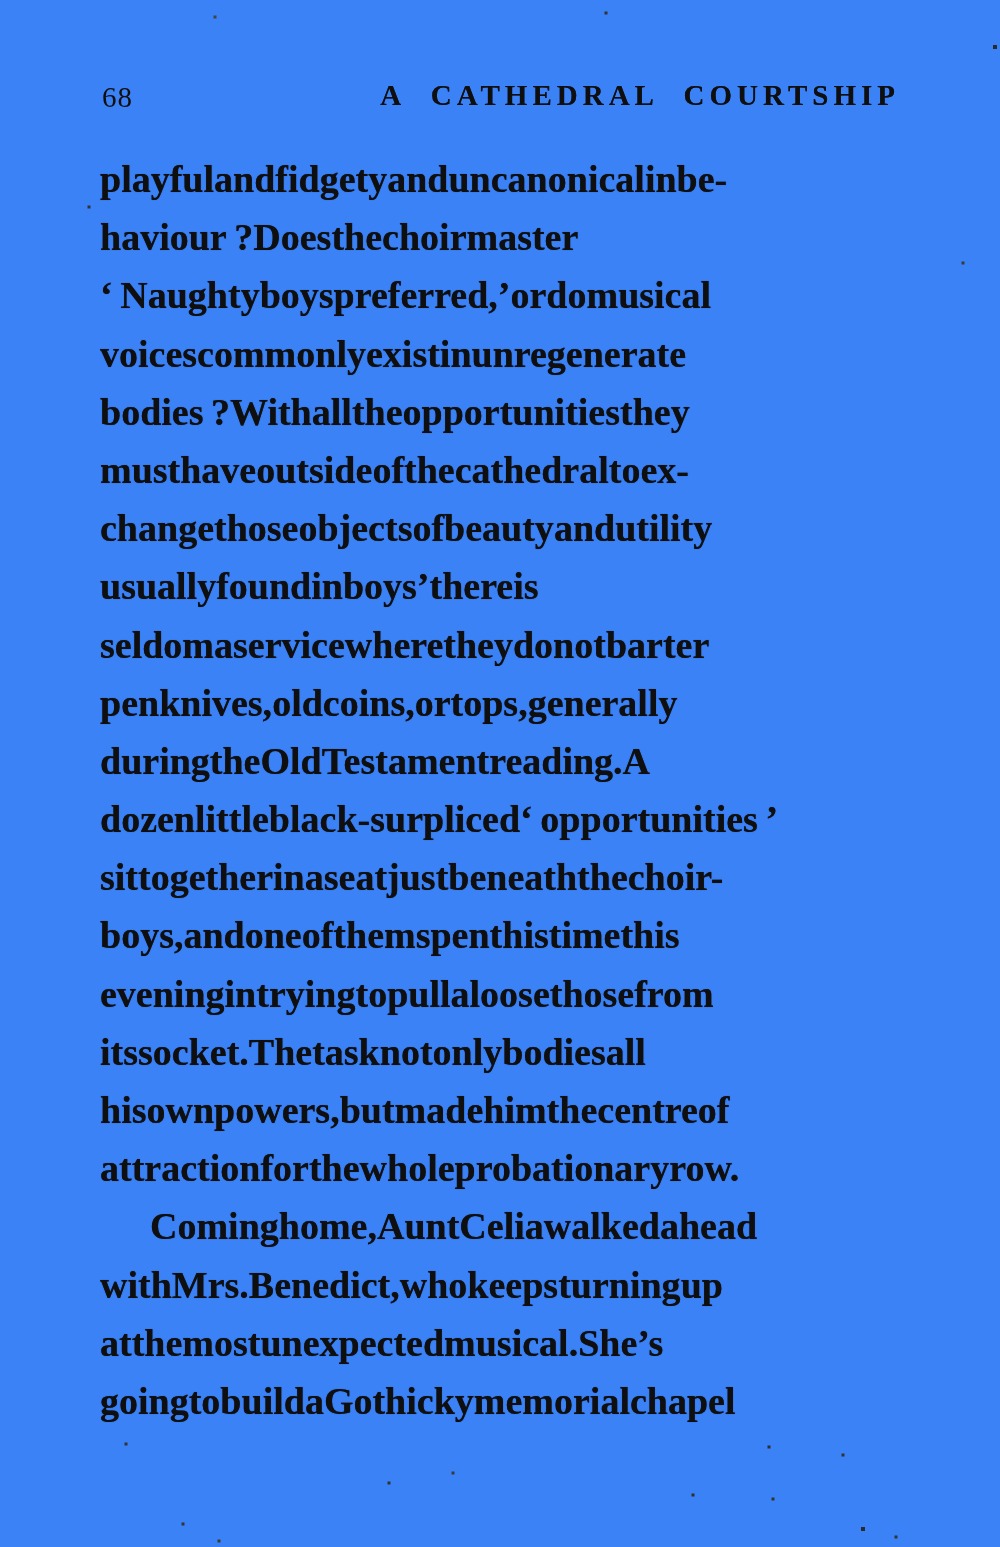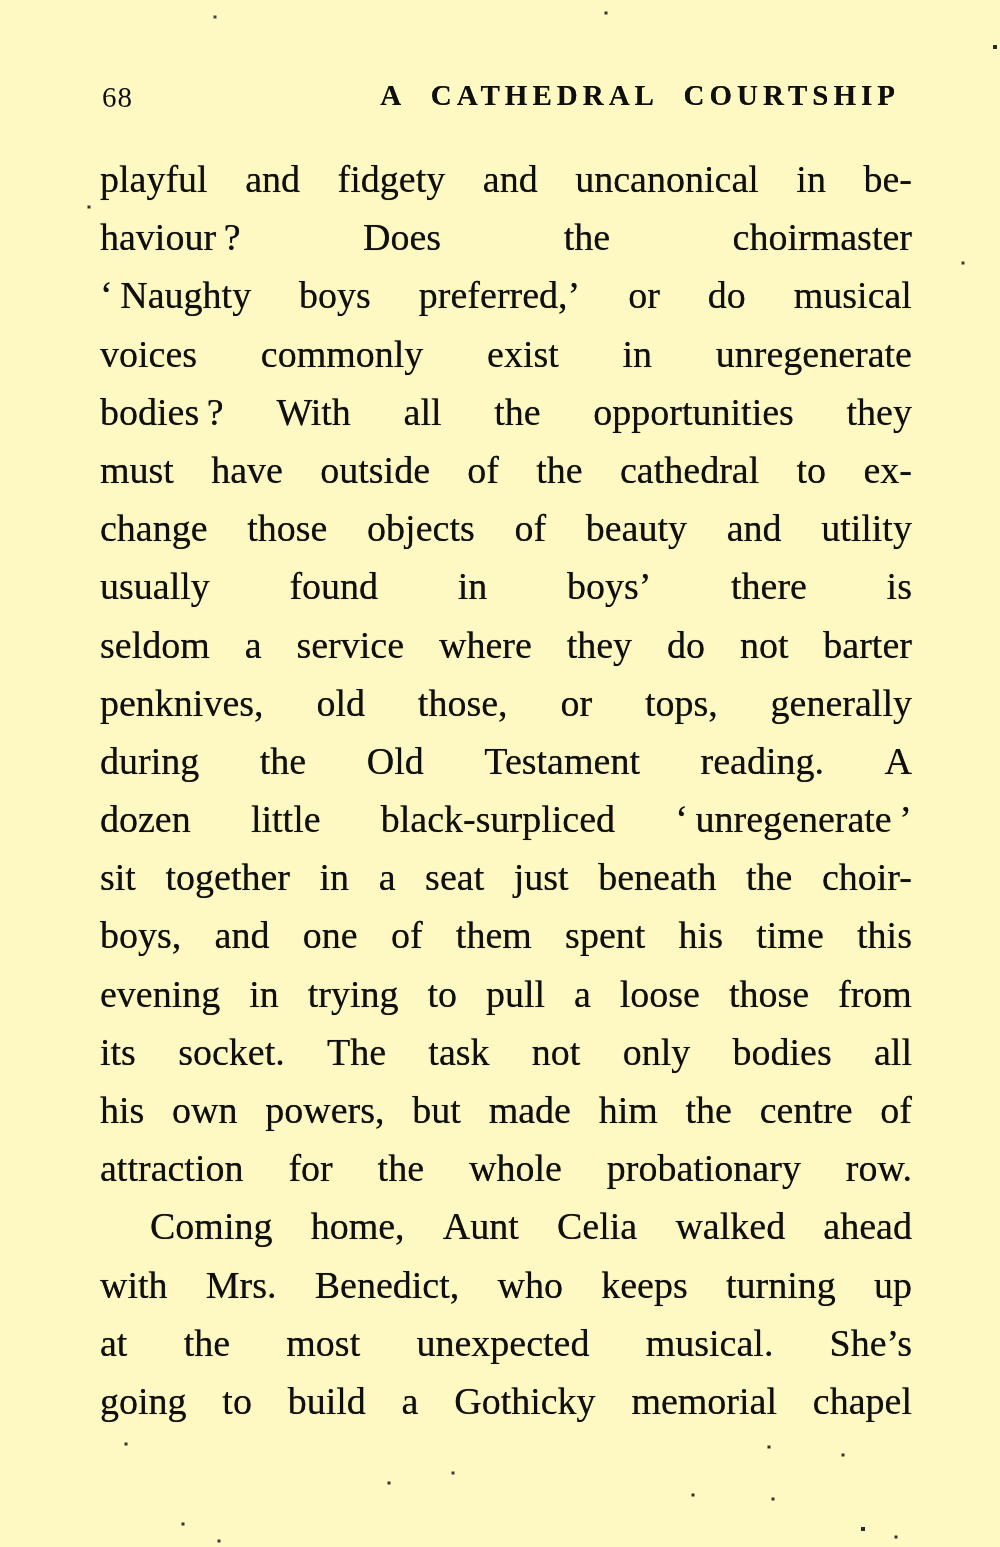--- a/index.html
+++ b/index.html
@@ -1,21 +1,21 @@
 <!DOCTYPE html>
 <html><head>
 <meta charset="utf-8">
 <style>
   html, body { margin: 0; padding: 0; background: #e8e8e8; }
   .page {
     position: relative;
     width: 1000px;
     height: 1547px;
     margin: 0 auto;
-    background: #fef9c3;
+    background: #3b82f6;
     overflow: hidden;
     font-family: "Liberation Serif", "DejaVu Serif", serif;
     color: #0f0f0f;
   }
   .header {
     position: absolute;
     top: 76px;
     left: 100px;
     right: 100px;
     height: 42px;
@@ -37,24 +37,25 @@
     text-shadow: 0 0 0.6px rgba(0,0,0,0.65);
   }
   .text-block {
     position: absolute;
     top: 150px;
     left: 100px;
     width: 812px;
   }
   .line {
     display: flex;
-    justify-content: space-between;
+    justify-content: flex-start;
     height: 58.2px;
     font-size: 38px;
     text-shadow: 0 0 0.7px rgba(0,0,0,0.7);
+    font-weight: bold;
   }
   .line span {
     line-height: 58.2px;
     white-space: pre;
   }
   .line.indent { padding-left: 50px; }
   
   .speckles {
     position: absolute;
     top: 0; left: 0;
@@ -162,38 +163,38 @@
         <span>service</span>
         <span>where</span>
         <span>they</span>
         <span>do</span>
         <span>not</span>
         <span>barter</span>
       </div>
       <div class="line">
         <span>penknives,</span>
         <span>old</span>
-        <span>those,</span>
+        <span>coins,</span>
         <span>or</span>
         <span>tops,</span>
         <span>generally</span>
       </div>
       <div class="line">
         <span>during</span>
         <span>the</span>
         <span>Old</span>
         <span>Testament</span>
         <span>reading.</span>
         <span>A</span>
       </div>
       <div class="line">
         <span>dozen</span>
         <span>little</span>
         <span>black-surpliced</span>
-        <span>‘ unregenerate ’</span>
+        <span>‘ opportunities ’</span>
       </div>
       <div class="line">
         <span>sit</span>
         <span>together</span>
         <span>in</span>
         <span>a</span>
         <span>seat</span>
         <span>just</span>
         <span>beneath</span>
         <span>the</span>

